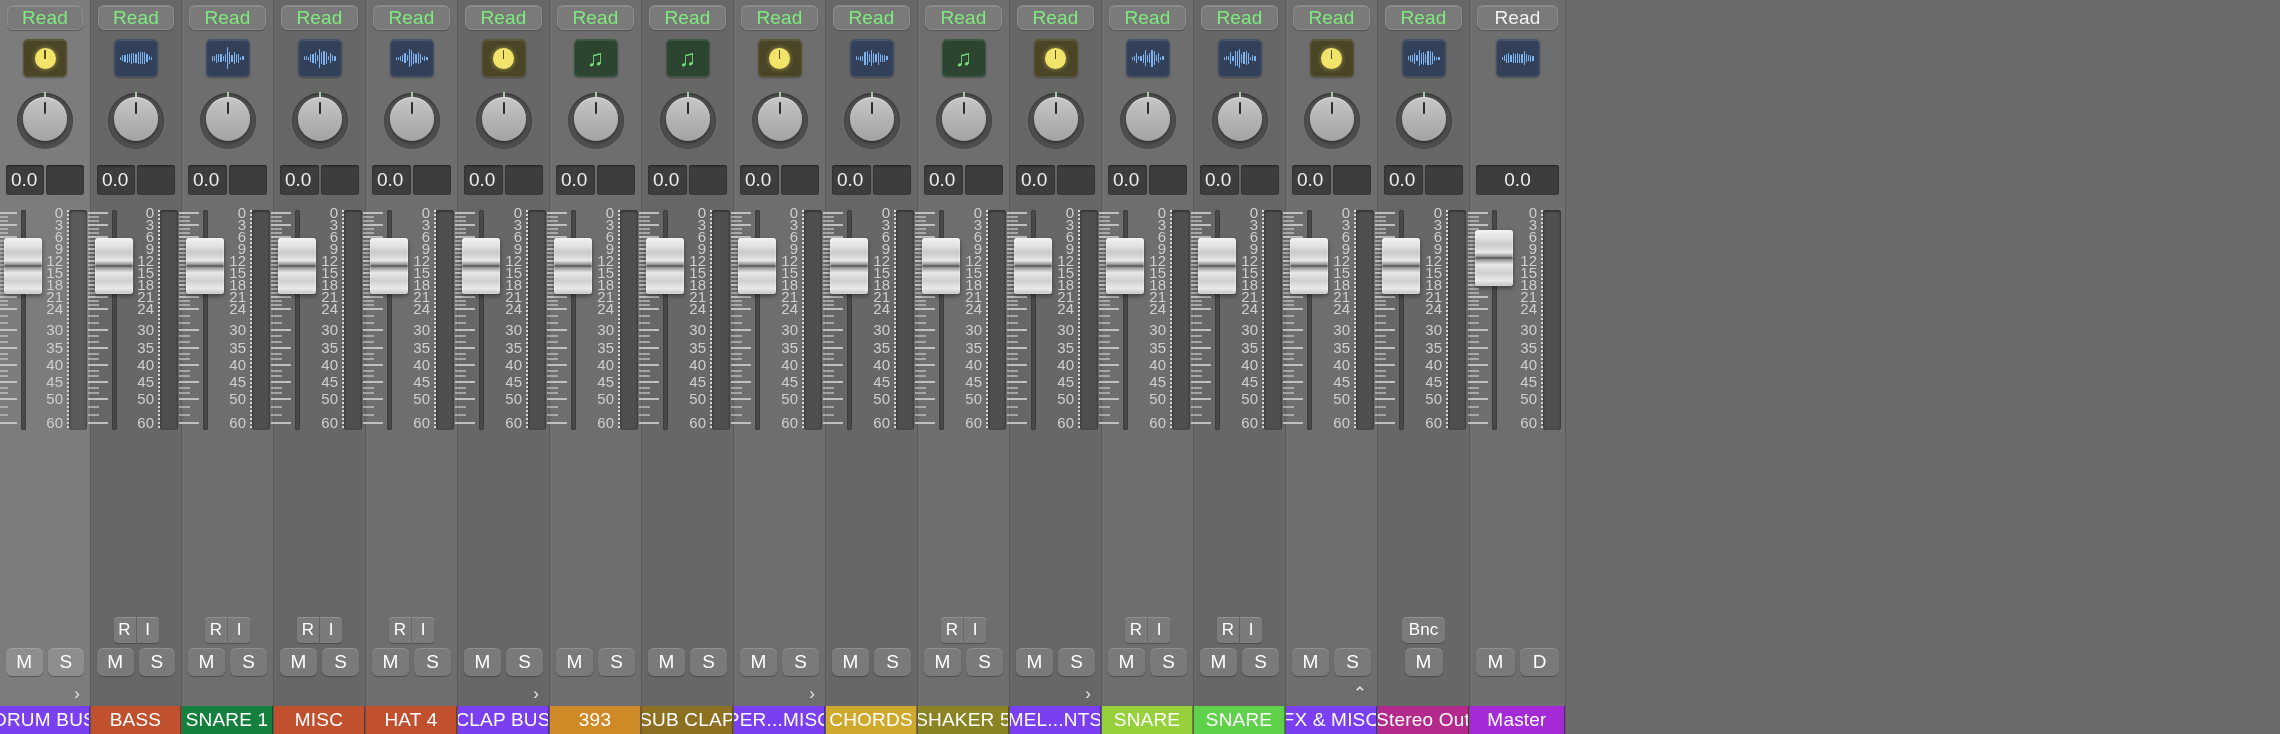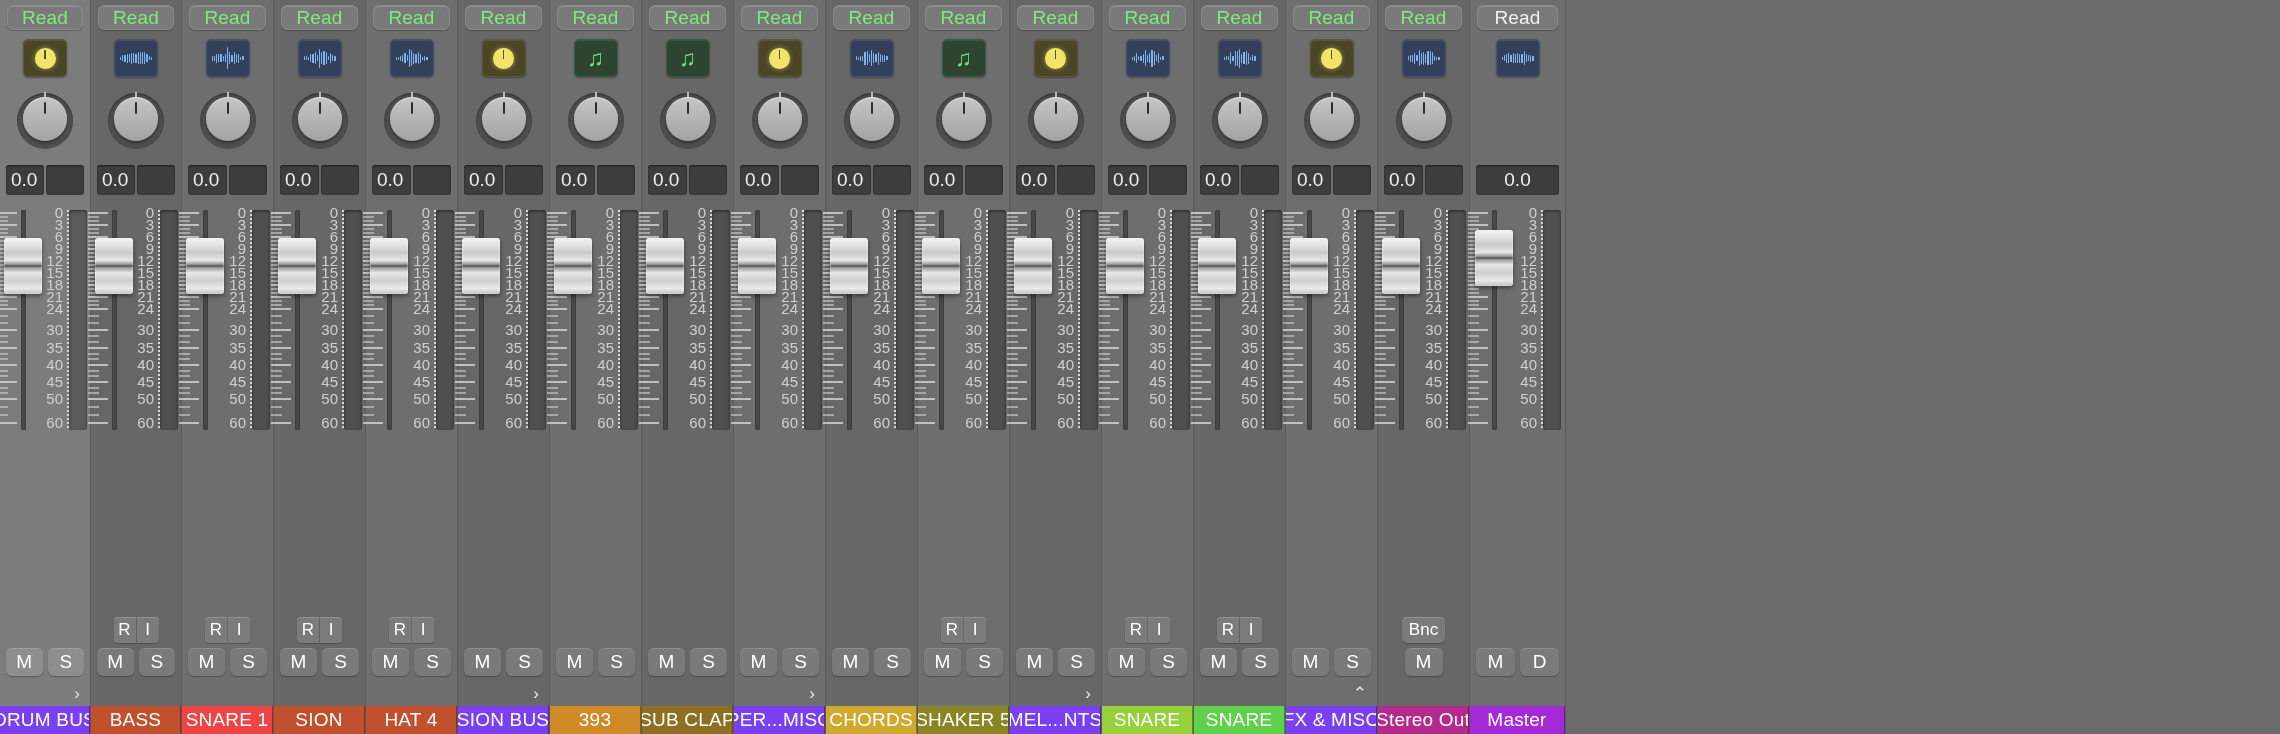--- a/index.html
+++ b/index.html
@@ -577,21 +577,21 @@
       </div>
       <div class="ri-row">
         <div class="ri-btn l">R</div>
         <div class="ri-btn r">I</div>
       </div>
       <div class="ms-row">
         <div class="ms-btn">M</div>
         <div class="ms-btn">S</div>
       </div>
       <div class="chev-row"></div>
-      <div class="name-plate" style="background: #ef4444;">SNARE  1</div>
+      <div class="name-plate" style="background: #15803d;">SNARE  1</div>
     </div>
     <div class="strip dim" style="width: 92px;">
       <div class="auto-row">
         <div class="auto-btn">Read</div>
       </div>
       <div class="icon-row">
         <div class="ticon audio">
           <div class="wave">
             <i style="height: 4px;"></i>
             <i style="height: 4px;"></i>
@@ -693,21 +693,21 @@
       </div>
       <div class="ri-row">
         <div class="ri-btn l">R</div>
         <div class="ri-btn r">I</div>
       </div>
       <div class="ms-row">
         <div class="ms-btn">M</div>
         <div class="ms-btn">S</div>
       </div>
       <div class="chev-row"></div>
-      <div class="name-plate" style="background: rgb(193, 81, 46);">SION</div>
+      <div class="name-plate" style="background: rgb(193, 81, 46);">MISC</div>
     </div>
     <div class="strip" style="width: 92px;">
       <div class="auto-row">
         <div class="auto-btn">Read</div>
       </div>
       <div class="icon-row">
         <div class="ticon audio">
           <div class="wave">
             <i style="height: 3px;"></i>
             <i style="height: 3px;"></i>
@@ -908,21 +908,21 @@
         </div>
       </div>
       <div class="ri-row"></div>
       <div class="ms-row">
         <div class="ms-btn">M</div>
         <div class="ms-btn">S</div>
       </div>
       <div class="chev-row">
         <div class="chev">›</div>
       </div>
-      <div class="name-plate" style="background: rgb(123, 63, 242);">SION BUS</div>
+      <div class="name-plate" style="background: rgb(123, 63, 242);">CLAP BUS</div>
     </div>
     <div class="strip" style="width: 92px;">
       <div class="auto-row">
         <div class="auto-btn">Read</div>
       </div>
       <div class="icon-row">
         <div class="ticon midi">
           <div class="note">♫</div>
         </div>
       </div>

